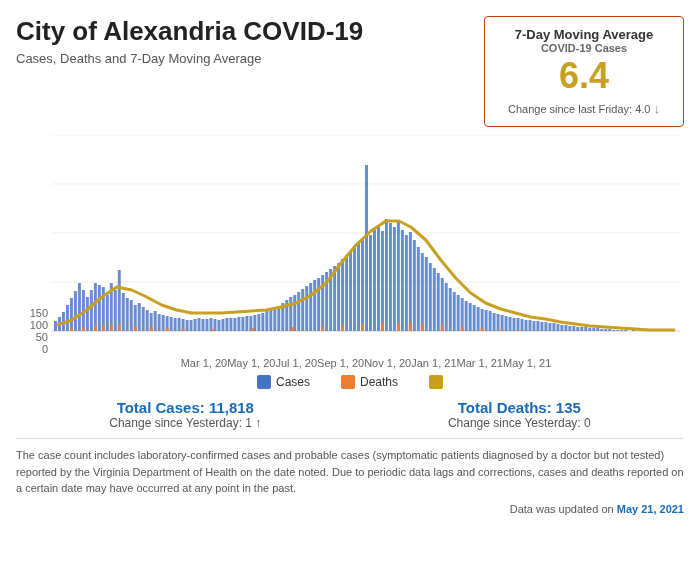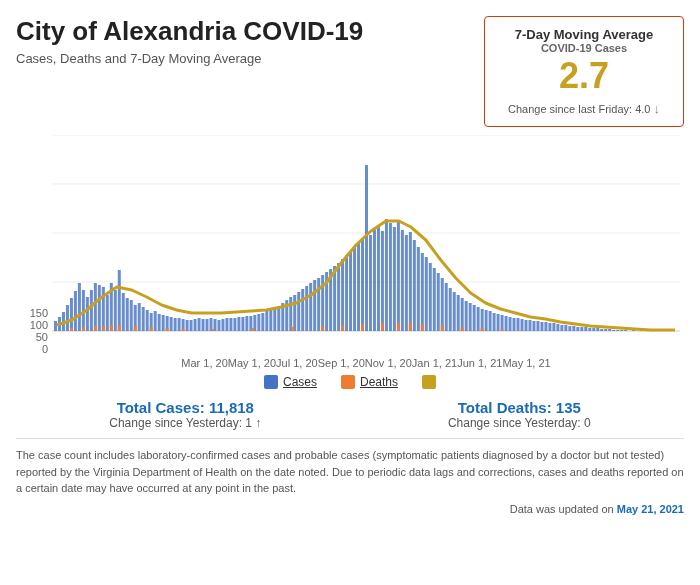--- a/index.html
+++ b/index.html
@@ -84,24 +84,23 @@
       padding-left: 0px;
     }
     .chart-wrapper {
       position: relative;
       margin-left: 36px;
       margin-right: 4px;
     }
     .legend {
       display: flex;
       justify-content: center;
-      gap: 24px;
+      gap: 31px;
       margin: 6px 0 10px 0;
       font-size: 12px;
-      text-decoration: underline;
     }
     .legend-item {
       display: flex;
       align-items: center;
       gap: 5px;
     }
     .legend-swatch {
       width: 14px;
       height: 14px;
       border-radius: 2px;
@@ -152,21 +151,21 @@
 <body>
 
 <div class="header-row">
   <div class="title-section">
     <h1>City of Alexandria COVID-19</h1>
     <div class="subtitle">Cases, Deaths and 7-Day Moving Average</div>
   </div>
   <div class="info-box">
     <div class="ib-title">7-Day Moving Average</div>
     <div class="ib-subtitle">COVID-19 Cases</div>
-    <div class="ib-value">2.7</div>
+    <div class="ib-value">6.4</div>
     <div class="ib-change">
       <span>Change since last Friday:</span>
       <span>4.0</span>
       <span class="down-arrow">↓</span>
     </div>
   </div>
 </div>
 
 <div class="chart-wrapper">
   <div style="position:relative;">
@@ -384,21 +383,21 @@
       " fill="none" stroke="#c8a020" stroke-width="3" stroke-linejoin="round"></polyline>
     </svg>
   </div>
   <div class="x-labels">
     <span>Mar 1, 20</span>
     <span>May 1, 20</span>
     <span>Jul 1, 20</span>
     <span>Sep 1, 20</span>
     <span>Nov 1, 20</span>
     <span>Jan 1, 21</span>
-    <span>Jun 1, 21</span>
+    <span>Mar 1, 21</span>
     <span>May 1, 21</span>
   </div>
 </div>
 
 <div class="legend">
   <div class="legend-item">
     <div class="legend-swatch" style="background:#4472C4;"></div>
     <span>Cases</span>
   </div>
   <div class="legend-item">

